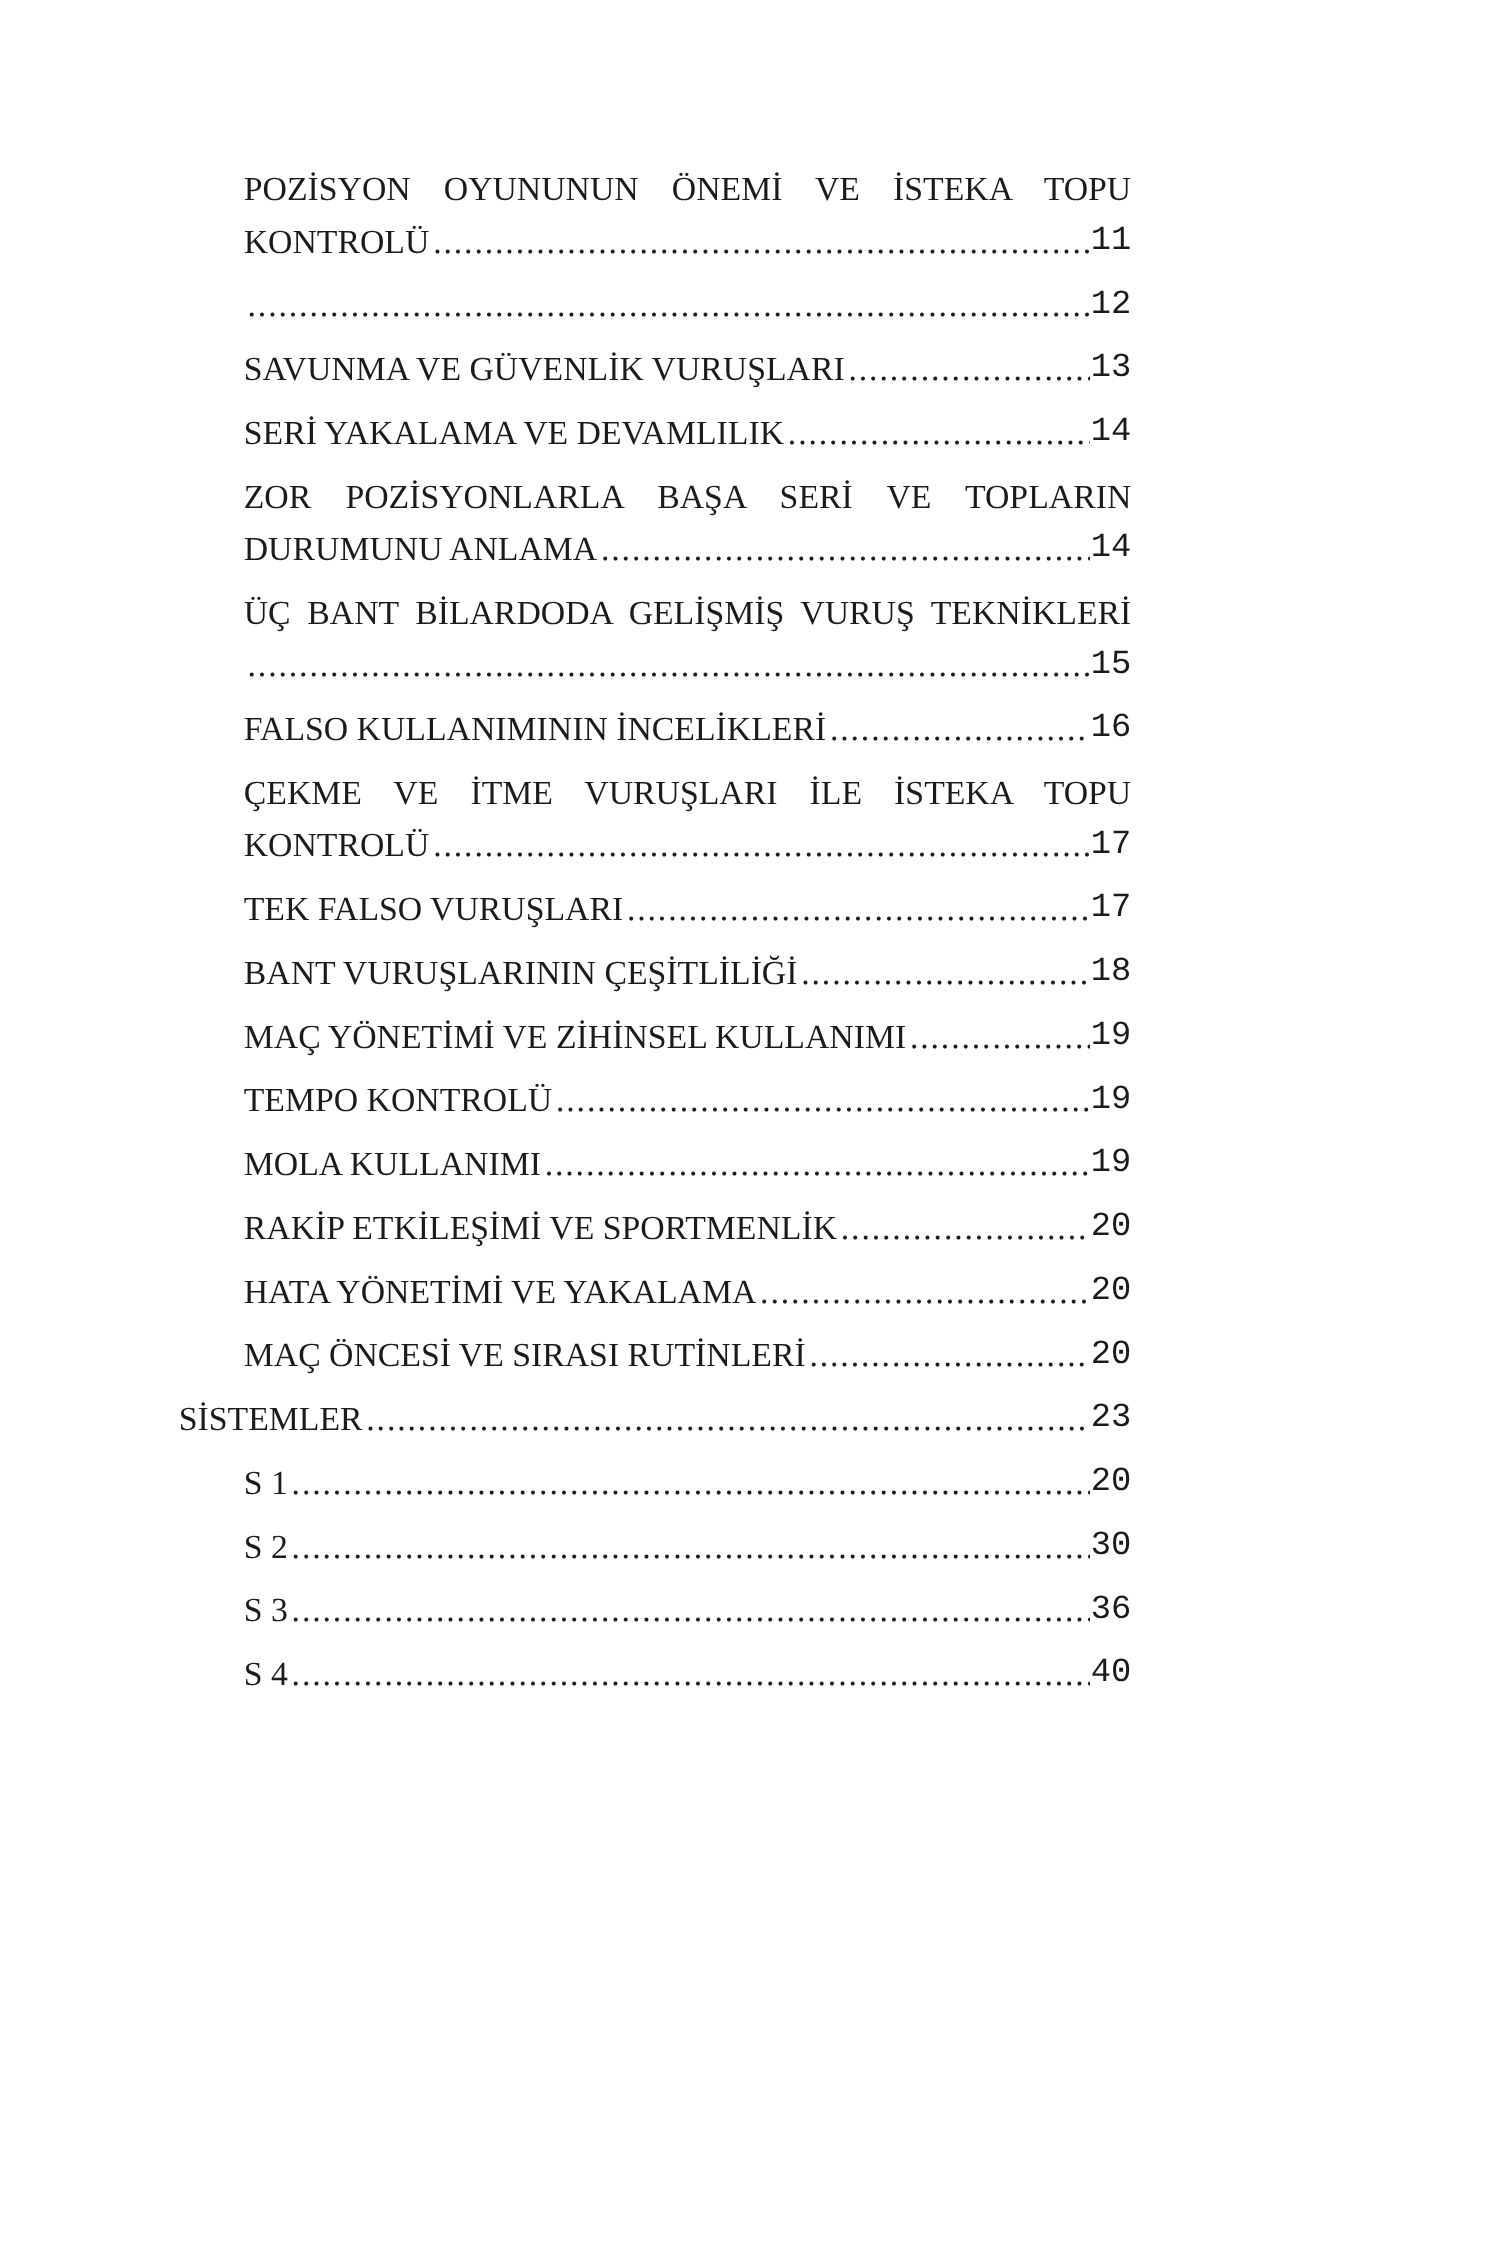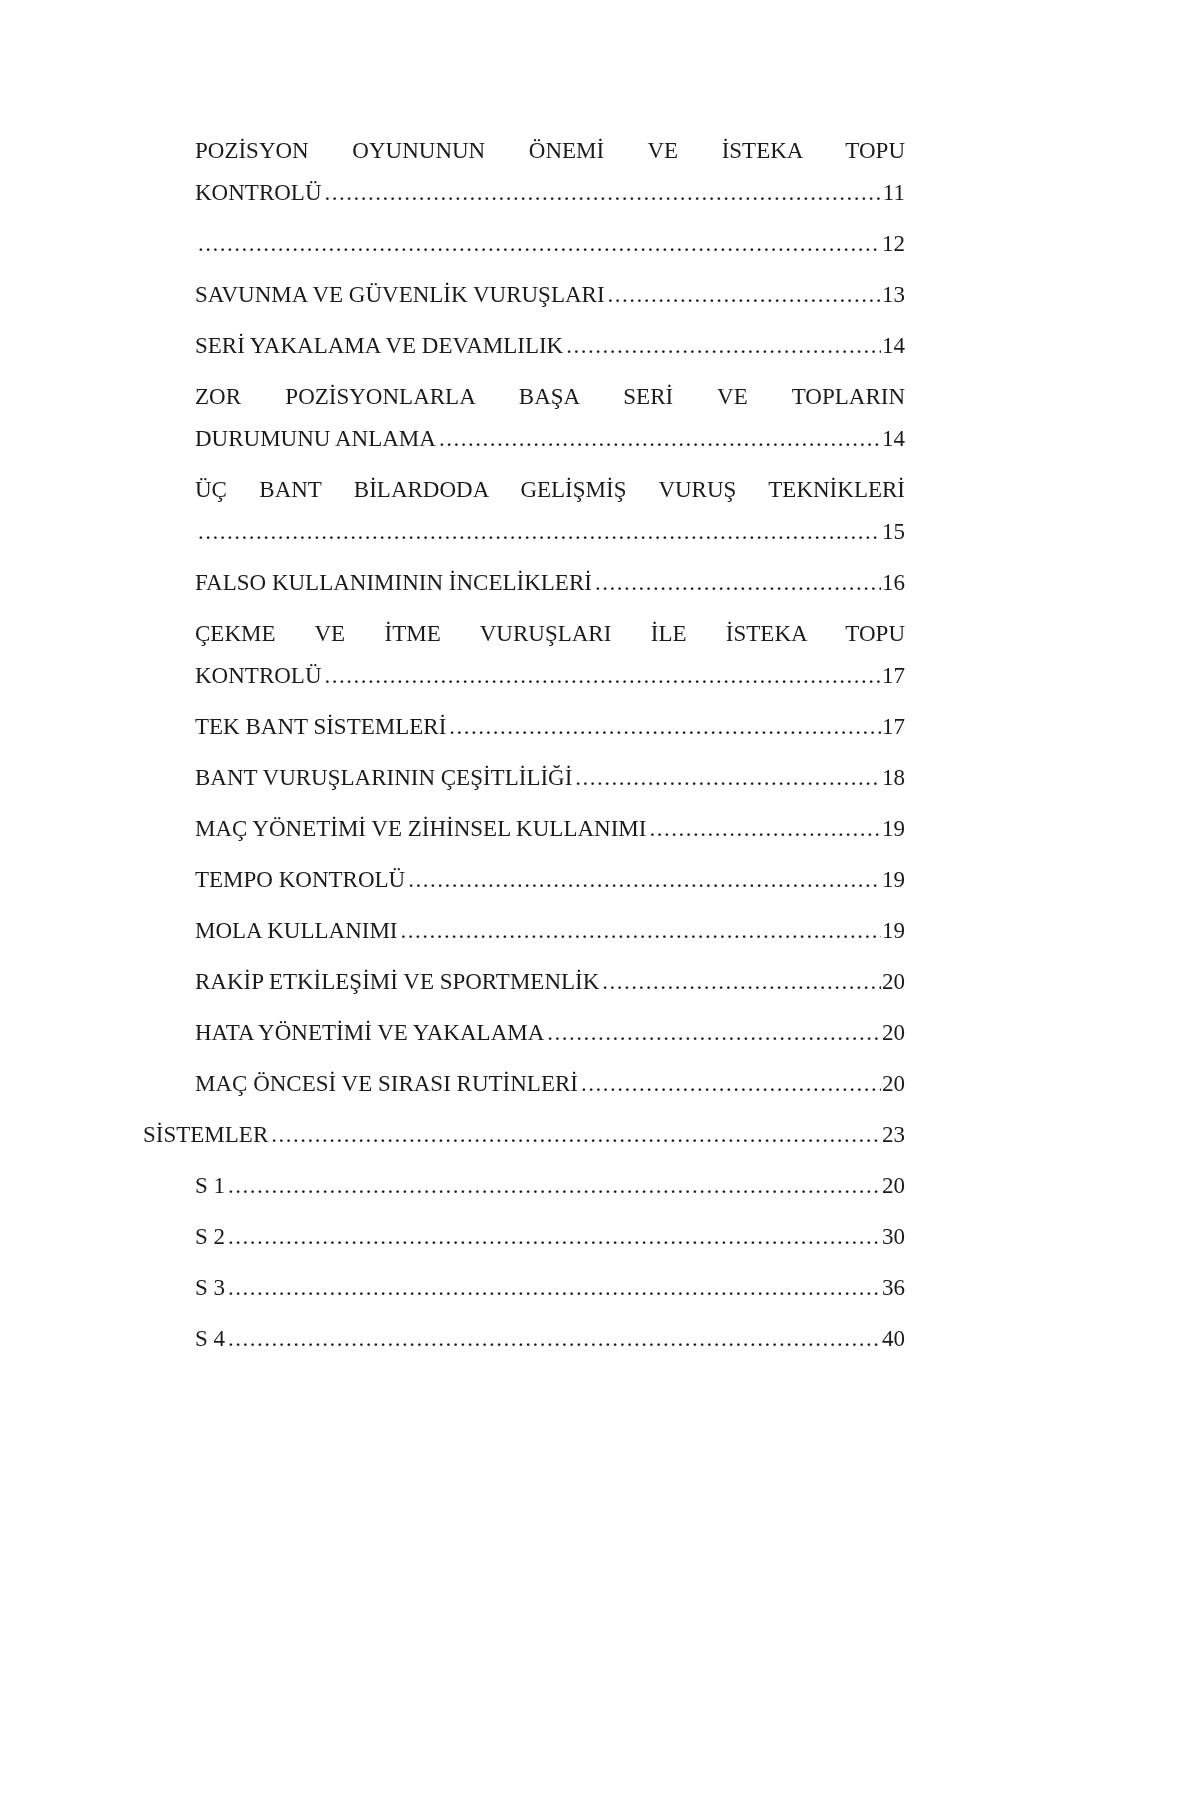--- a/index.html
+++ b/index.html
@@ -6,21 +6,21 @@
     margin: 0;
     padding: 0;
     background: #ffffff;
   }
   .page {
     position: relative;
     width: 1200px;
     height: 1800px;
     background: #ffffff;
     font-family: "Liberation Serif", "DejaVu Serif", serif;
-    font-size: 23px;
+    font-size: 27px;
     color: #1b1b1b;
     overflow: hidden;
   }
   .toc {
     position: absolute;
     left: 143px;
     top: 130px;
     width: 762px;
   }
   .entry {
@@ -53,20 +53,21 @@
     min-width: 18px;
   }
   .leader::before {
     content: "........................................................................................................................................................................";
     letter-spacing: 1.5px;
   }
   .pg {
     flex: 0 0 auto;
     padding-left: 1px;
     text-align: right;
+    font-family: Liberation Mono, monospace;
   }
 </style>
 </head>
 <body>
 
 <div class="page">
   <div class="toc">
       <div class="entry lvl2">
         <div class="jline">POZİSYON OYUNUNUN ÖNEMİ VE İSTEKA TOPU</div>
         <div class="lastline">
@@ -122,21 +123,21 @@
       <div class="entry lvl2">
         <div class="jline">ÇEKME VE İTME VURUŞLARI İLE İSTEKA TOPU</div>
         <div class="lastline">
           <span class="txt">KONTROLÜ</span>
           <span class="leader"></span>
           <span class="pg">17</span>
         </div>
       </div>
       <div class="entry lvl2">
         <div class="lastline">
-          <span class="txt">TEK BANT SİSTEMLERİ</span>
+          <span class="txt">TEK FALSO VURUŞLARI</span>
           <span class="leader"></span>
           <span class="pg">17</span>
         </div>
       </div>
       <div class="entry lvl2">
         <div class="lastline">
           <span class="txt">BANT VURUŞLARININ ÇEŞİTLİLİĞİ</span>
           <span class="leader"></span>
           <span class="pg">18</span>
         </div>

